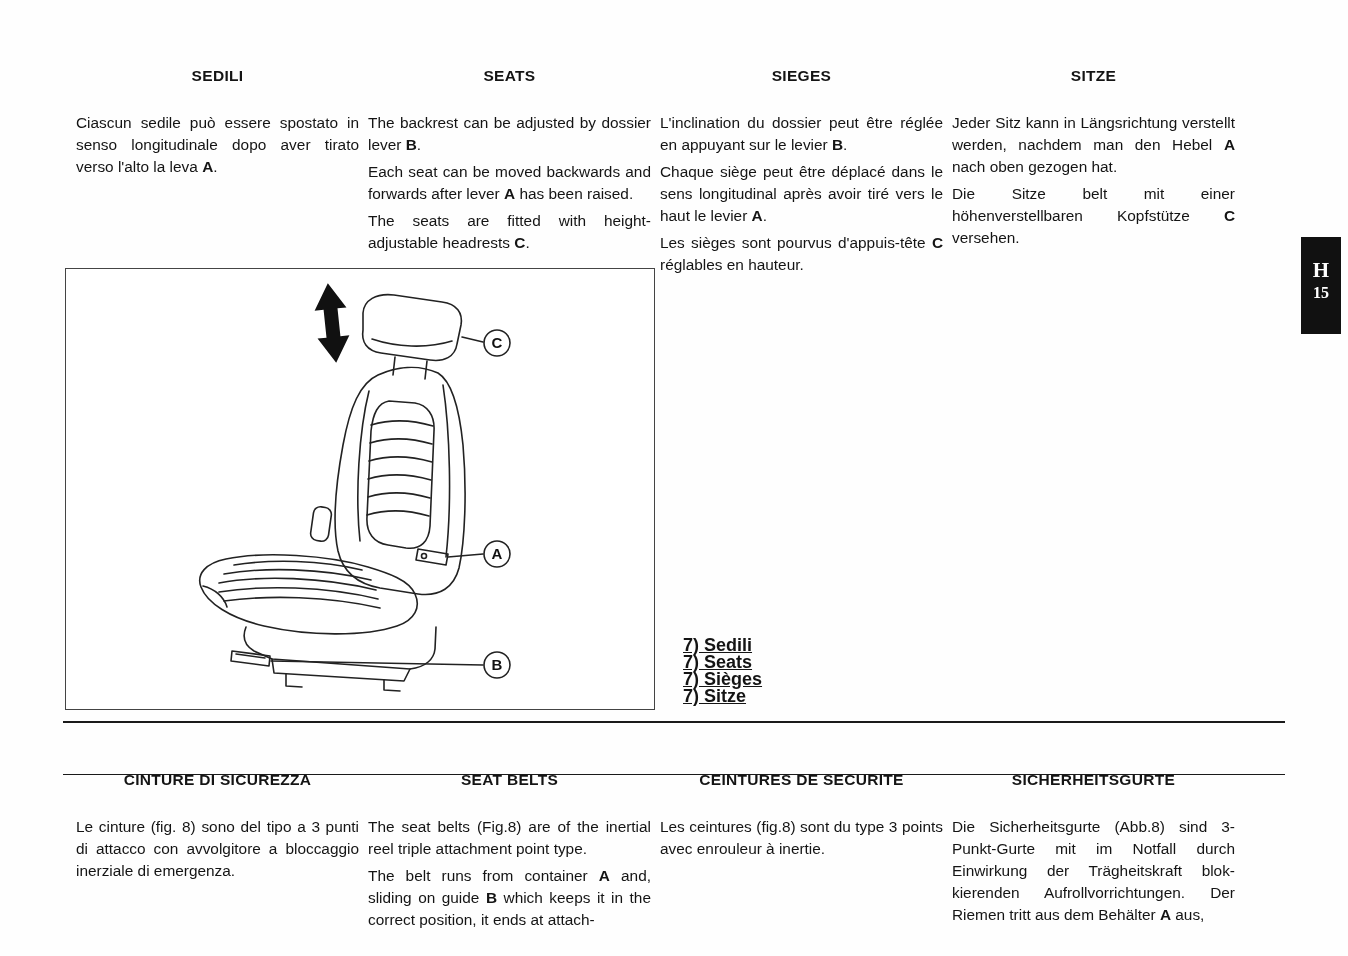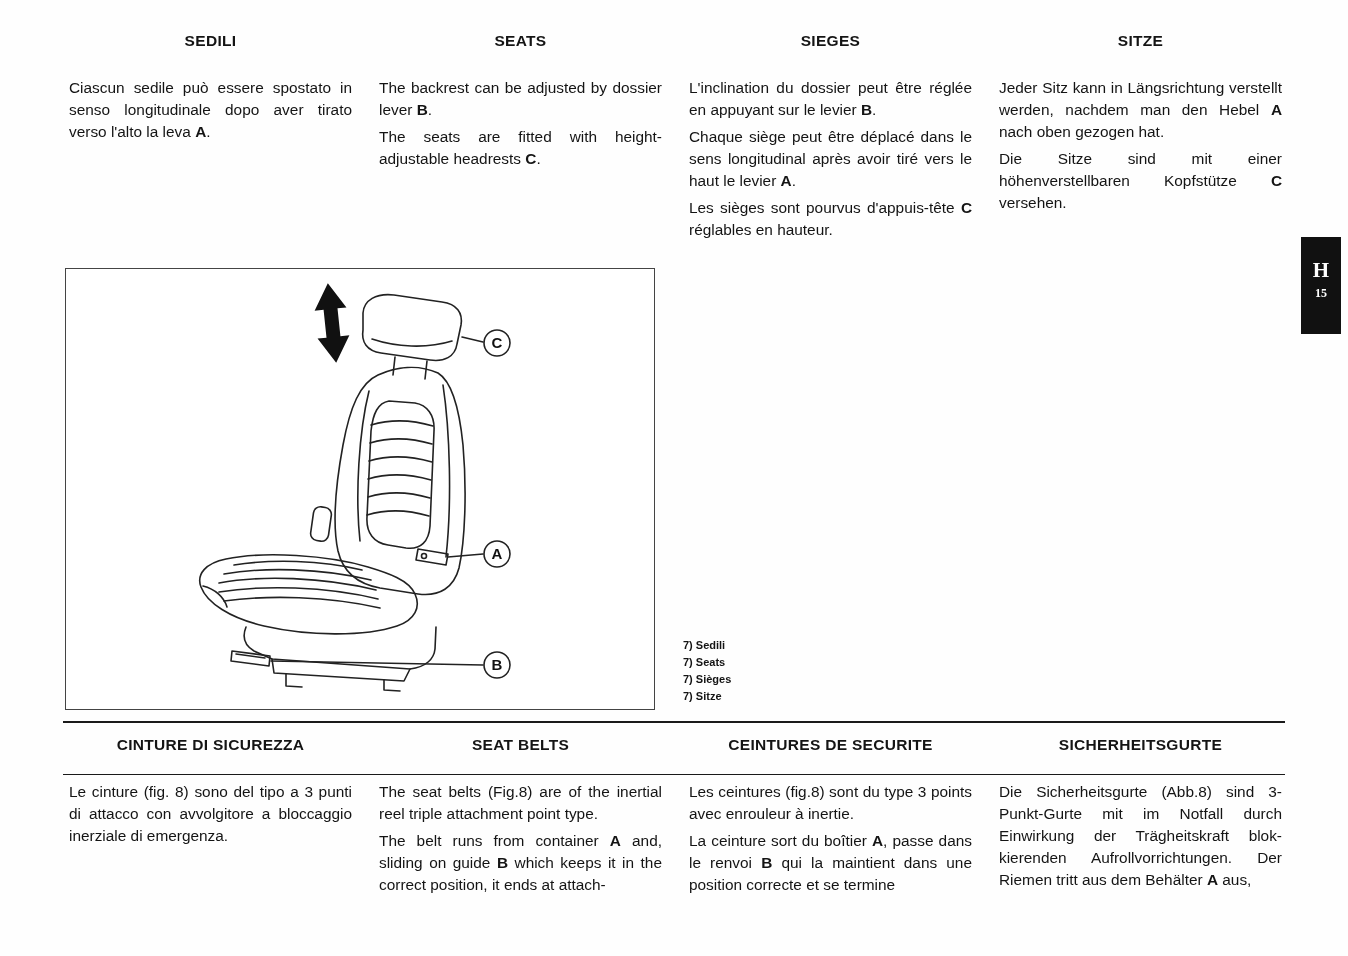--- a/index.html
+++ b/index.html
@@ -6,87 +6,88 @@
   .page {
     position:relative;
     width:1348px; height:956px;
     background:#fefefe;
     font-family:"Liberation Sans", "DejaVu Sans", sans-serif;
     color:#141414;
     overflow:hidden;
     margin:0 auto;
   }
   .grid {
-    position:absolute; left:69px; width:1213px;
-    display:grid; grid-template-columns:repeat(4, 283px); column-gap:27px;
+    position:absolute; left:76px; width:1213px;
+    display:grid; grid-template-columns:repeat(4, 283px); column-gap:9px;margin-top:35px;
   }
   .top-grid { top:32px; }
   .belts-grid { top:736px; }
   .col-heading {
     font-size:15.5px; font-weight:700; text-align:center;
     margin:0 0 27px 0; letter-spacing:.3px;
   }
   .body-text {
     font-size:15.4px; line-height:22px; text-align:justify;
     margin:0 0 5px 0;
   }
   .body-text b { font-weight:700; }
   .figure-box {
     position:absolute; left:65px; top:268px;
     width:588px; height:440px;
     border:1px solid #444; background:#fff;
   }
   .fig-caption {
     position:absolute; left:683px; top:637px;
-    font-size:11px; font-weight:700; line-height:17px;
+    font-size:18px; font-weight:700; line-height:17px;text-decoration:underline;
   }
   .rule { position:absolute; left:63px; width:1222px; background:#1a1a1a; }
   .rule-top { top:721px; height:2px; }
   .rule-bottom { top:774px; height:1px; }
   .side-tab {
     position:absolute; left:1301px; top:237px;
     width:40px; height:97px; background:#111;
     color:#fff; text-align:center;
     font-family:"Liberation Serif", "DejaVu Serif", serif; font-weight:700;
     display:flex; flex-direction:column; align-items:center;
     justify-content:flex-start; padding-top:22px; box-sizing:border-box;
   }
   .side-tab .tab-letter { font-size:21px; line-height:22px; }
-  .side-tab .tab-number { font-size:12px; line-height:24px; }
+  .side-tab .tab-number { font-size:16px; line-height:24px; }
   .figure-box svg { display:block; }
   .figure-box text {
     font-family:"Liberation Sans", "DejaVu Sans", sans-serif;
     font-size:15px; font-weight:700; fill:#111;
   }
 </style>
 </head>
 <body>
 
 <div class="page">
 
   <section class="grid top-grid">
     <div class="col">
       <h3 class="col-heading">SEDILI</h3>
       <p class="body-text"><span>Ciascun sedile può essere spostato in senso longitudinale dopo aver tirato verso l'alto la leva </span><b>A</b><span>.</span></p>
     </div>
     <div class="col">
       <h3 class="col-heading">SEATS</h3>
       <p class="body-text"><span>The backrest can be adjusted by dossier lever </span><b>B</b><span>.</span></p>
+      <p class="body-text"><span>Each seat can be moved backwards and forwards after lever </span><b>A</b><span> has been raised.</span></p>
       <p class="body-text"><span>The seats are fitted with height-adjustable headrests </span><b>C</b><span>.</span></p>
     </div>
     <div class="col">
       <h3 class="col-heading">SIEGES</h3>
       <p class="body-text"><span>L'inclination du dossier peut être réglée en appuyant sur le levier </span><b>B</b><span>.</span></p>
       <p class="body-text"><span>Chaque siège peut être déplacé dans le sens longitudinal après avoir tiré vers le haut le levier </span><b>A</b><span>.</span></p>
       <p class="body-text"><span>Les sièges sont pourvus d'appuis-tête </span><b>C</b><span> réglables en hauteur.</span></p>
     </div>
     <div class="col">
       <h3 class="col-heading">SITZE</h3>
       <p class="body-text"><span>Jeder Sitz kann in Längsrichtung verstellt werden, nachdem man den Hebel </span><b>A</b><span> nach oben gezogen hat.</span></p>
-      <p class="body-text"><span>Die Sitze sind mit einer höhenverstellbaren Kopfstütze </span><b>C</b><span> versehen.</span></p>
+      <p class="body-text"><span>Die Sitze belt mit einer höhenverstellbaren Kopfstütze </span><b>C</b><span> versehen.</span></p>
     </div>
   </section>
 
   <div class="figure-box">
     <svg width="588" height="440" viewBox="0 0 588 440">
 
       <path d="M266,14 L282,40 L273,40 L273,68 L282,68 L266,94 L250,68 L259,68 L259,40 L250,40 Z" fill="#111" stroke="none" transform="rotate(-6 266 54)"></path>
       <g stroke="#222" stroke-width="1.6" fill="none" stroke-linecap="round" stroke-linejoin="round">
 
         <path d="M297,44 C298,31 310,24 328,26 L376,33 C391,35 397,44 395,56 L391,75 C389,88 378,93 364,91 L315,84 C301,82 295,73 297,61 Z"></path>
@@ -156,21 +157,20 @@
       <p class="body-text"><span>Le cinture (fig. 8) sono del tipo a 3 punti di attacco con avvolgitore a bloccaggio inerziale di emergenza.</span></p>
     </div>
     <div class="col">
       <h3 class="col-heading">SEAT BELTS</h3>
       <p class="body-text"><span>The seat belts (Fig.8) are of the inertial reel triple attachment point type.</span></p>
       <p class="body-text"><span>The belt runs from container </span><b>A</b><span> and, sliding on guide </span><b>B</b><span> which keeps it in the correct position, it ends at attach-</span></p>
     </div>
     <div class="col">
       <h3 class="col-heading">CEINTURES DE SECURITE</h3>
       <p class="body-text"><span>Les ceintures (fig.8) sont du type 3 points avec enrouleur à inertie.</span></p>
-      <p class="body-text"><span>La ceinture sort du boîtier </span><b>A</b><span>, passe dans le renvoi </span><b>B</b><span> qui la maintient dans une position correcte et se termine</span></p>
     </div>
     <div class="col">
       <h3 class="col-heading">SICHERHEITSGURTE</h3>
       <p class="body-text"><span>Die Sicherheitsgurte (Abb.8) sind 3-Punkt-Gurte mit im Notfall durch Einwirkung der Trägheitskraft blok-kierenden Aufrollvorrichtungen. Der Riemen tritt aus dem Behälter </span><b>A</b><span> aus,</span></p>
     </div>
   </section>
 
   <div class="side-tab">
     <div class="tab-letter">H</div>
     <div class="tab-number">15</div>

